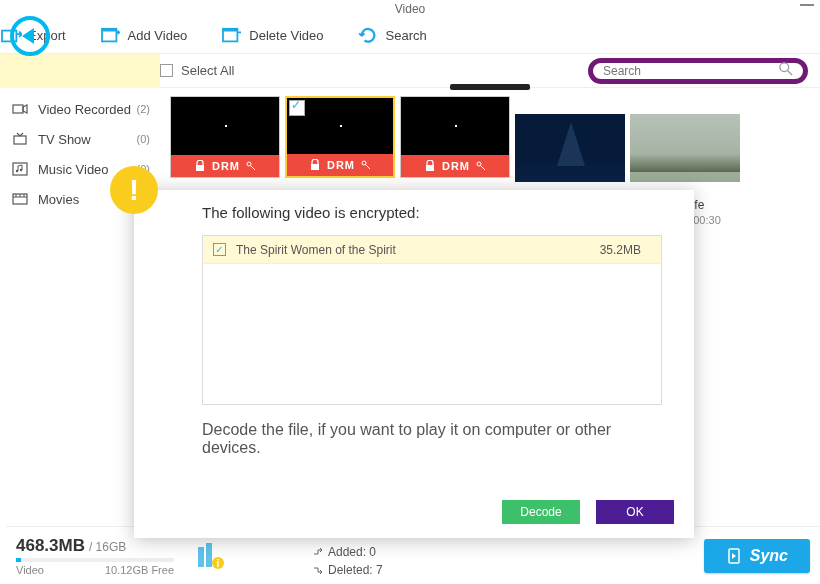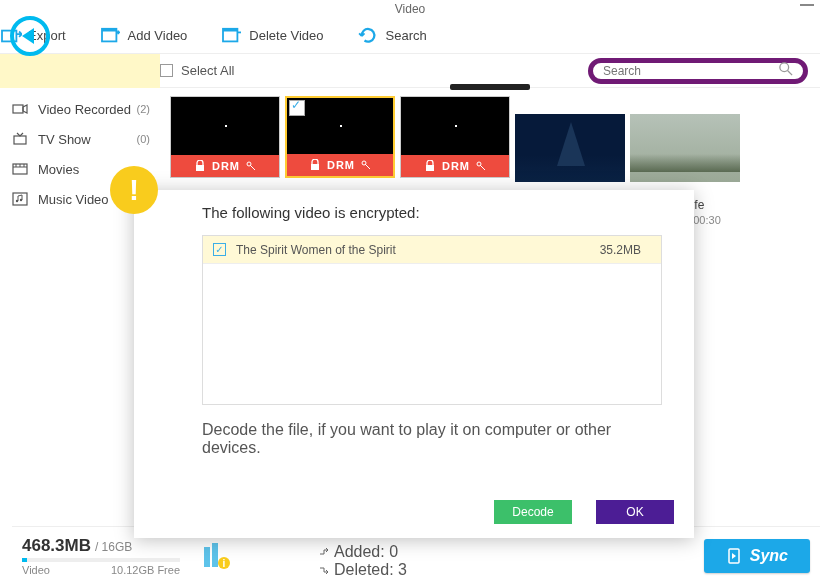--- a/index.html
+++ b/index.html
@@ -47,45 +47,45 @@
 .thumb-dot { position: absolute; top: 35%; left: 50%; width: 2px; height: 2px; background: #fff; }
 .thumb-img { width: 110px; height: 68px; position: relative; overflow: hidden; }
 .thumb-castle { background: linear-gradient(#061a3a 60%, #0a2244); position: relative; }
 .thumb-castle::after{content:"";position:absolute;left:42px;top:8px;width:0;height:0;border-left:14px solid transparent;border-right:14px solid transparent;border-bottom:44px solid #1a3558;}
 .thumb-wild { background: linear-gradient(#b6c2b8,#9aa896); position: relative; }
 .thumb-wild::after{content:"";position:absolute;left:0;right:0;bottom:10px;height:18px;background:linear-gradient(transparent,#5a6a52);}
 .thumb-meta { text-align: center; margin-top: 16px; font-size: 12px; color: #444; }
 .thumb-sub { font-size: 11px; color: #888; margin-top: 2px; text-align: center; }
 
 
-.footer { position: absolute; bottom: 0; left: 12px; right: 0; height: 58px; border-top: 1px solid #eee; display: flex; align-items: center; padding: 0 10px; }
+.footer { position: absolute; bottom: 0; left: 6px; right: 0; height: 58px; border-top: 1px solid #eee; display: flex; align-items: center; padding: 0 10px; }
 .storage { width: 158px; }
 .storage .line1 { font-size: 14px; }
 .storage .big { font-size: 17px; font-weight: bold; color: #333; }
 .storage .bar { height: 4px; background: #eee; margin: 2px 0; }
 .storage .bar .fill { height: 100%; width: 3%; background: #00baef; }
 .storage .line2 { font-size: 11px; color: #888; display: flex; justify-content: space-between; }
 .finfo { margin-left: 20px; display: flex; align-items: center; }
 .finfo .ficn { width: 30px; height: 30px; margin-right: 8px; display:flex;align-items:flex-end; }
 .finfo .rows { font-size: 12px; line-height: 18px; }
-.added { margin-left: 80px; font-size: 16px; line-height: 18px; margin-top: 10px; }
+.added { margin-left: 80px; font-size: 12px; line-height: 18px; margin-top: 10px; }
 .added .row { display: flex; align-items: center; gap: 4px; }
 .sync-btn { margin-left: auto; background: #1ca8e8; color: #fff; border: none; padding: 8px 22px; font-size: 16px; font-weight: bold; font-style: italic; border-radius: 3px; box-shadow: 0 1px 2px rgba(0,0,0,.2); display: flex; align-items: center; gap: 8px; cursor: pointer; }
 .sync-btn .ic { width: 16px; height: 16px; }
 
 
 .modal { position: absolute; left: 134px; top: 190px; width: 560px; height: 348px; background: #fff; box-shadow: 0 2px 18px rgba(0,0,0,.25); padding: 18px 24px 16px; }
 .modal-icon { position: absolute; left: -24px; top: -24px; width: 48px; height: 48px; background: #f9cc1d; border-radius: 50%; display: flex; align-items: center; justify-content: center; color: #fff; font-size: 30px; font-weight: bold; }
 .modal-title { font-size: 15px; color: #333; margin-left: 44px; margin-top: -4px; margin-bottom: 14px; }
 .modal-list { border: 1px solid #ddd; height: 170px; margin-left: 44px; margin-right: 8px; }
 .modal-row { background: #fff9d6; border-bottom: 1px solid #eee; display: flex; align-items: center; height: 28px; padding: 0 10px; font-size: 12px; }
 .modal-row .chk { width: 13px; height: 13px; border: 1px solid #3baee7; margin-right: 10px; display: flex; align-items: center; justify-content: center; color: #3baee7; font-size: 10px; }
 .modal-row .sz { margin-left: auto; margin-right: 10px; }
 .modal-note { margin-left: 44px; margin-top: 16px; font-size: 16px; color: #555; }
-.modal-btns { position: absolute; bottom: 14px; right: 20px; display: flex; gap: 24px; }
+.modal-btns { position: absolute; bottom: 14px; right: 20px; display: flex; gap: 16px; }
 .modal-btns button { width: 78px; height: 24px; border: none; color: #fff; font-size: 12px; cursor: pointer; }
 .btn-decode { background: #3cc06a; }
 .btn-ok { background: #4c1d95; }
 </style>
 </head>
 <body>
 
 <div class="titlebar">
   <span>Video</span>
   <div class="win-min"></div>
@@ -162,47 +162,47 @@
       <span class="cnt">(2)</span>
     </div>
     <div class="side-item">
       <span class="sicn">
           <svg width="16" height="14" viewBox="0 0 16 14">
             <rect x="2" y="4" width="12" height="8" fill="none" stroke="#555" stroke-width="1.2"></rect>
             <path d="M5 1 L8 4 L11 1" fill="none" stroke="#555" stroke-width="1.2"></path>
           </svg>
         </span>
       <span>TV Show</span>
+      <span class="cnt">(0)</span>
+    </div>
+    <div class="side-item">
+      <span class="sicn">
+          <svg width="16" height="14" viewBox="0 0 16 14">
+            <rect x="1" y="1" width="14" height="12" fill="none" stroke="#555" stroke-width="1.2"></rect>
+            <path d="M6 9 L6 4 L10 3 L10 8" fill="none" stroke="#555" stroke-width="1"></path>
+            <circle cx="5" cy="9" r="1.2" fill="#555"></circle>
+            <circle cx="9" cy="8" r="1.2" fill="#555"></circle>
+          </svg>
+        </span>
+      <span>Music Video</span>
       <span class="cnt">(0)</span>
     </div>
     <div class="side-item">
       <span class="sicn">
           <svg width="16" height="14" viewBox="0 0 16 14">
             <rect x="1" y="2" width="14" height="10" fill="none" stroke="#555" stroke-width="1.2"></rect>
             <line x1="1" y1="5" x2="15" y2="5" stroke="#555"></line>
             <line x1="4" y1="2" x2="4" y2="5" stroke="#555"></line>
             <line x1="8" y1="2" x2="8" y2="5" stroke="#555"></line>
             <line x1="12" y1="2" x2="12" y2="5" stroke="#555"></line>
           </svg>
         </span>
       <span>Movies</span>
       <span class="cnt"></span>
     </div>
-    <div class="side-item">
-      <span class="sicn">
-          <svg width="16" height="14" viewBox="0 0 16 14">
-            <rect x="1" y="1" width="14" height="12" fill="none" stroke="#555" stroke-width="1.2"></rect>
-            <path d="M6 9 L6 4 L10 3 L10 8" fill="none" stroke="#555" stroke-width="1"></path>
-            <circle cx="5" cy="9" r="1.2" fill="#555"></circle>
-            <circle cx="9" cy="8" r="1.2" fill="#555"></circle>
-          </svg>
-        </span>
-      <span>Music Video</span>
-      <span class="cnt">(0)</span>
-    </div>
   </div>
 
   <div class="content">
     <div class="scroll-indicator"></div>
     <div class="thumbs">
       <div class="thumb">
         <div class="thumb-box">
             <div class="thumb-dot"></div>
           <div class="drm-band">
             <svg class="lock" viewBox="0 0 12 12">
@@ -291,21 +291,21 @@
           <path d="M2 8 L6 8 L6 4 L10 4" fill="none" stroke="#666"></path>
           <path d="M8 2 L10 4 L8 6" fill="none" stroke="#666"></path>
         </svg>
         <span>Added: 0</span>
       </div>
     <div class="row">
         <svg width="12" height="12">
           <path d="M2 4 L6 4 L6 8 L10 8" fill="none" stroke="#666"></path>
           <path d="M8 6 L10 8 L8 10" fill="none" stroke="#666"></path>
         </svg>
-        <span>Deleted: 3</span>
+        <span>Deleted: 7</span>
       </div>
   </div>
   <button class="sync-btn">
     <svg class="ic" viewBox="0 0 16 16">
         <rect x="3" y="1" width="10" height="14" rx="1" fill="none" stroke="#fff" stroke-width="1.5"></rect>
         <path d="M6 5 L10 8 L6 11 Z" fill="#fff"></path>
       </svg>
     <span>Sync</span>
   </button>
 </div>

